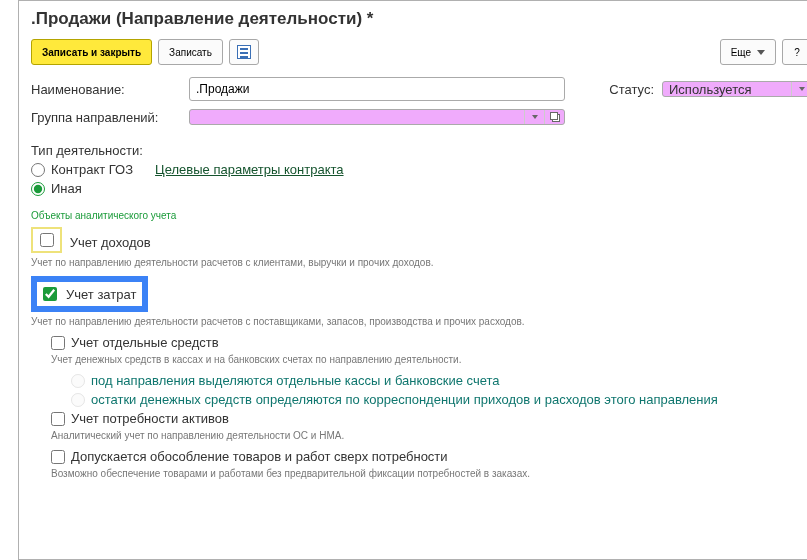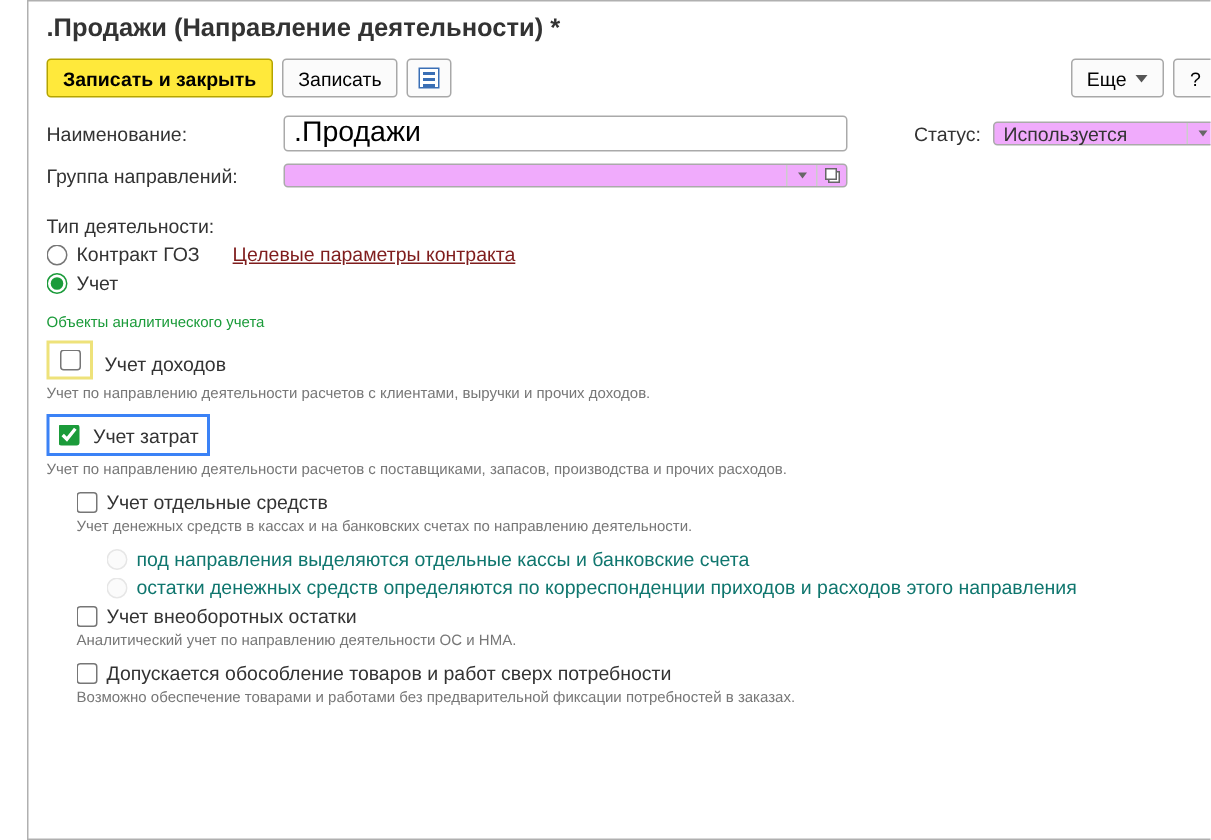--- a/index.html
+++ b/index.html
@@ -30,21 +30,21 @@
     align-items: center;
     gap: 6px;
     margin-bottom: 12px;
   }
   .toolbar-spacer { flex: 1; }
   .btn {
     border: 1px solid #a8a8a8;
     background: #fbfbfb;
     border-radius: 3px;
     padding: 5px 10px;
-    font-size: 13px;
+    font-size: 10px;
     cursor: pointer;
     display: inline-flex;
     align-items: center;
     gap: 4px;
     height: 26px;
   }
   .btn-primary {
     background: #ffe93b;
     border-color: #b4a400;
     font-weight: bold;
@@ -71,21 +71,21 @@
   .label {
     color: #333;
     white-space: nowrap;
   }
   .lbl-w1 { width: 150px; }
   .text-input {
     border: 1px solid #aaa;
     border-radius: 3px;
     height: 24px;
     padding: 2px 6px;
-    font-size: 19px;
+    font-size: 12px;
     background: #fff;
   }
   .combo {
     display: flex;
     align-items: stretch;
     border: 1px solid #aaa;
     border-radius: 3px;
     height: 16px;
     background: #f0abfc;
   }
@@ -129,39 +129,39 @@
     align-items: center;
     gap: 6px;
     margin: 4px 0;
   }
   .radio-row input, .check-row input {
     margin:0;
   }
   .indent { margin-left: 20px; }
   .indent2 { margin-left: 40px; }
   .link {
-    color: #7f1d1d;
+    color: #14532d;
     text-decoration: underline;
     cursor: pointer;
   }
   .section-title {
     color: #1b9b3a;
     font-size: 10px;
     margin: 14px 0 6px 0;
   }
   .hint {
     color: #777;
     font-size: 10px;
     margin: 4px 0 8px 20px;
   }
   .highlight-box {
     display: inline-flex;
     align-items: center;
     gap: 6px;
-    border: 2px solid #3b82f6;
+    border: 6px solid #3b82f6;
     padding: 2px 6px 2px 2px;
   }
   .highlight-box-soft {
     display: inline-flex;
     align-items: center;
     gap: 6px;
     border: 2px solid #eee27a;
     padding: 1px 3px;
   }
   input[type="radio"] {
@@ -245,21 +245,21 @@
 
   <div class="radio-row">
     <input type="radio" name="atype" style="">
     <span>Контракт ГОЗ</span>
     <span style="width:10px"></span>
     <span class="link">Целевые параметры контракта</span>
   </div>
 
   <div class="radio-row">
     <input type="radio" name="atype" checked="" style="">
-    <span>Учет</span>
+    <span>Иная</span>
   </div>
 
   <div class="section-title">Объекты аналитического учета</div>
 
   <div>
     <span class="highlight-box-soft">
       <input type="checkbox" style="">
     </span>
     <span style="margin-left:4px">Учет доходов</span>
   </div>
@@ -283,21 +283,21 @@
     <input type="radio" name="cash-sub" disabled="" style="">
     <span class="disabled-text">под направления выделяются отдельные кассы и банковские счета</span>
   </div>
   <div class="radio-row indent2">
     <input type="radio" name="cash-sub" disabled="" style="">
     <span class="disabled-text">остатки денежных средств определяются по корреспонденции приходов и расходов этого направления</span>
   </div>
 
   <div class="check-row indent">
     <input type="checkbox" style="">
-    <span>Учет внеоборотных остатки</span>
+    <span>Учет потребности активов</span>
   </div>
   <div class="hint">Аналитический учет по направлению деятельности ОС и НМА.</div>
 
   <div class="check-row indent">
     <input type="checkbox" style="">
     <span>Допускается обособление товаров и работ сверх потребности</span>
   </div>
   <div class="hint">Возможно обеспечение товарами и работами без предварительной фиксации потребностей в заказах.</div>
 
 </div>

